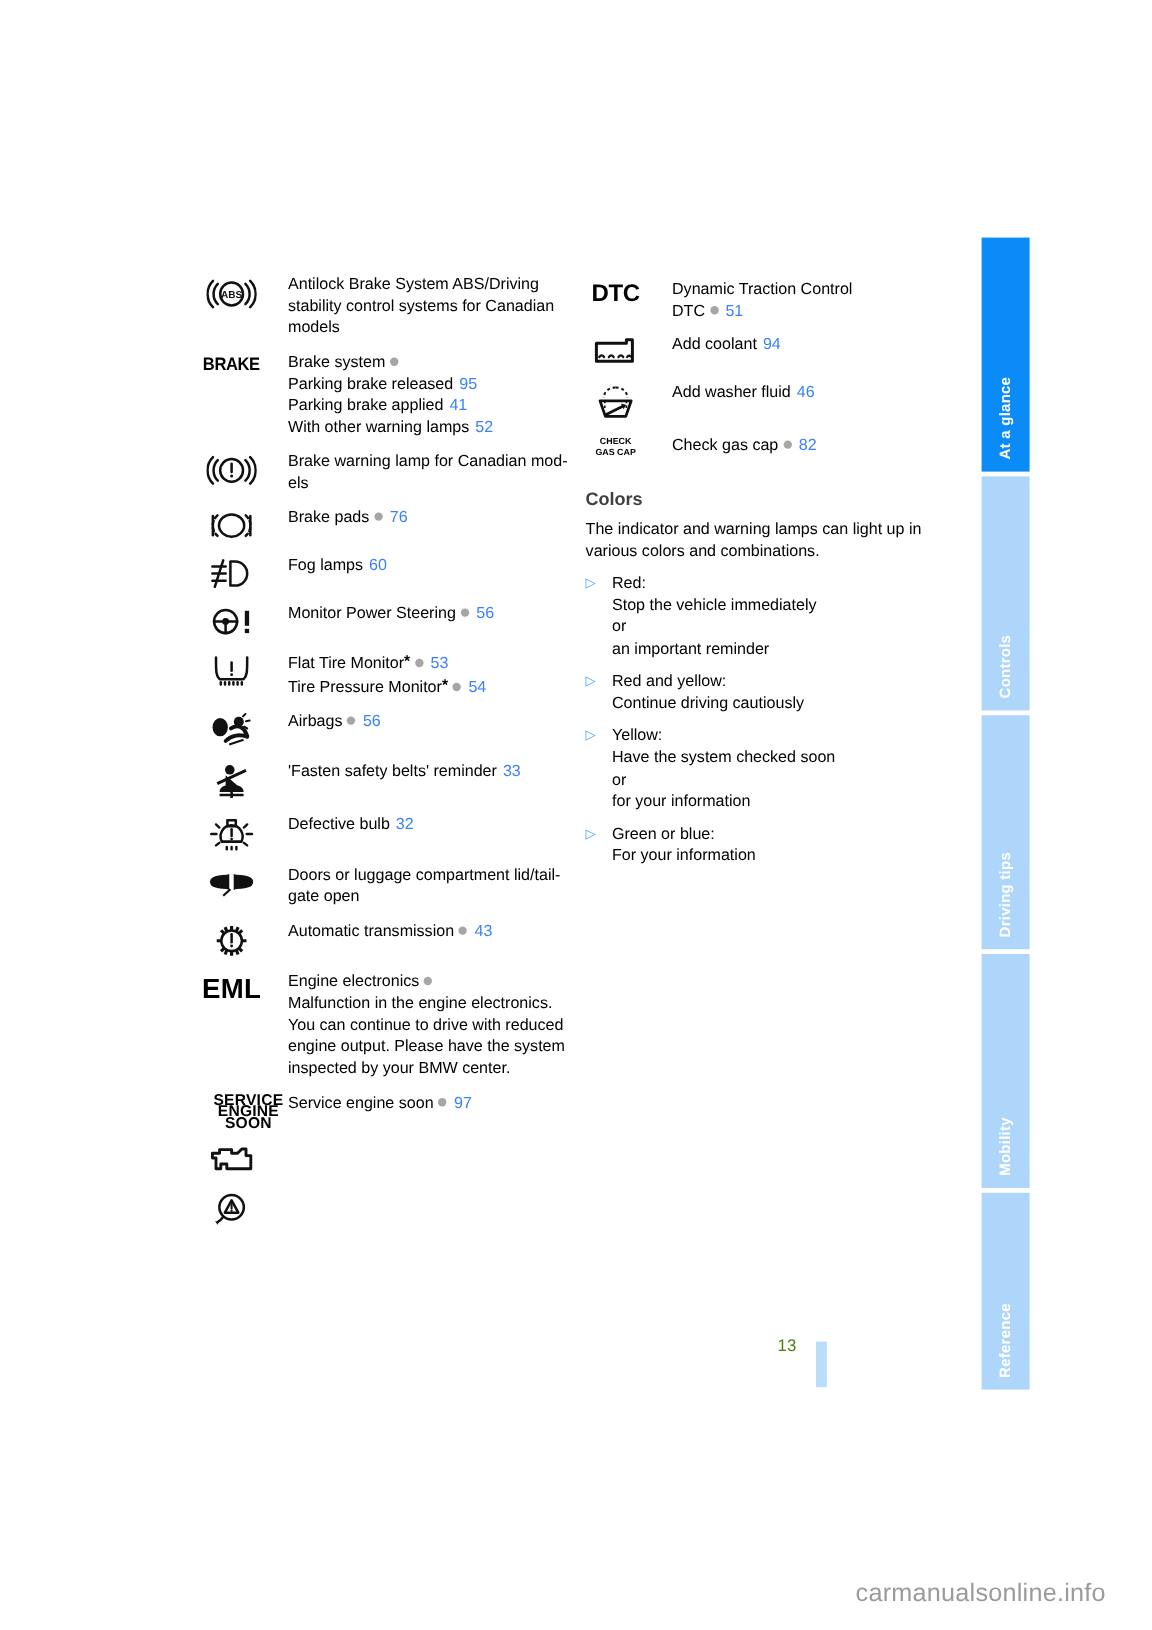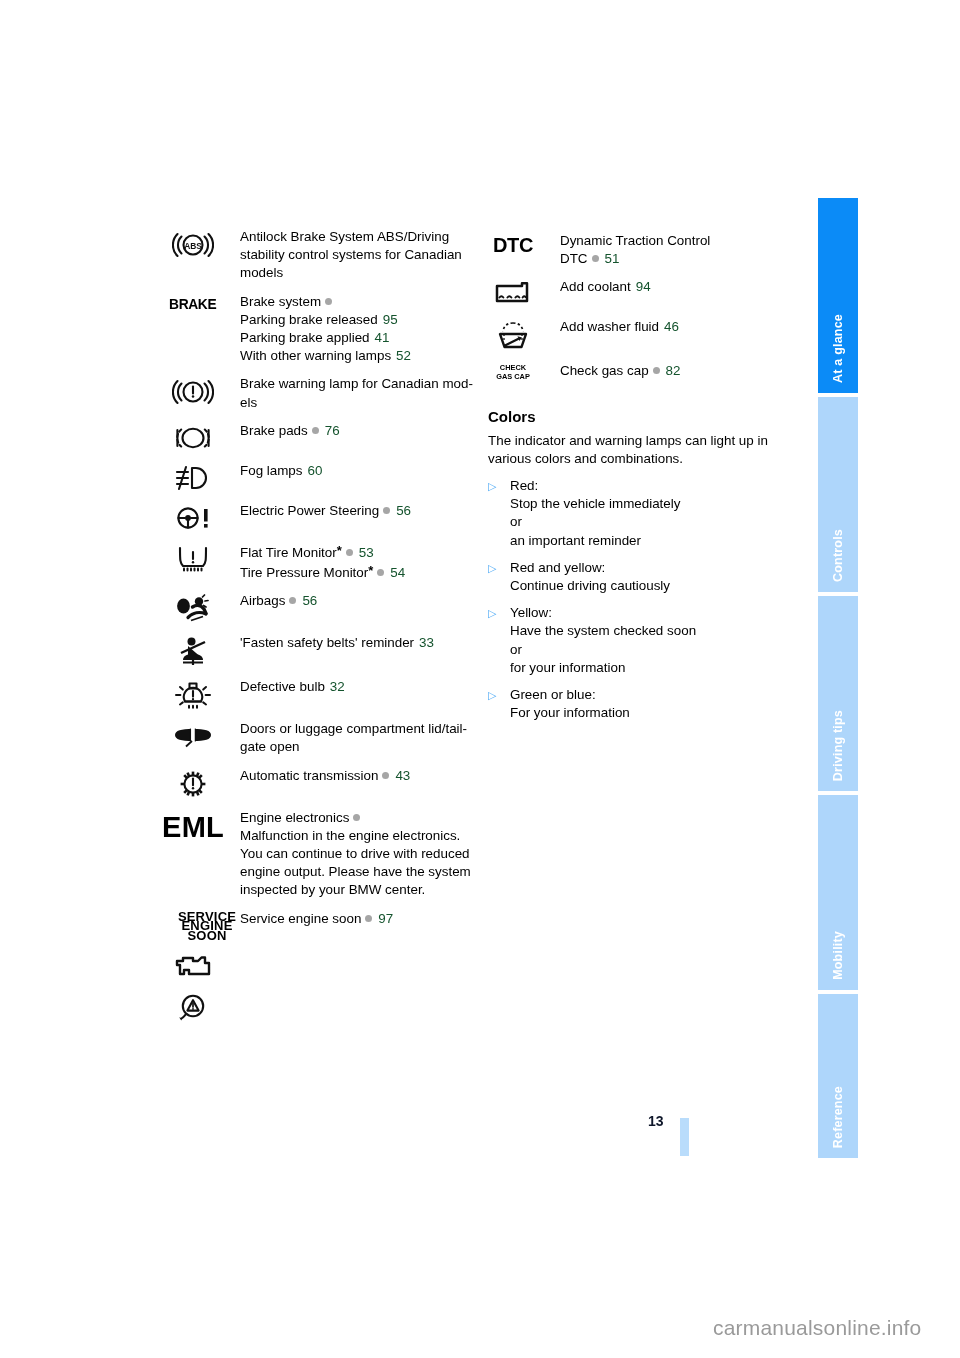--- a/index.html
+++ b/index.html
@@ -85,21 +85,21 @@
   .sym svg { display: block; }
   .txt {
     flex: 1;
     font-size: 13.4px;
     line-height: 18.2px;
     padding-top: 0px;
     margin-left: 22px;
   }
   .txt .line { white-space: normal; }
   .pg {
-    color: #14532d;
+    color: #3b82f6;
     margin-left: 5px;
     text-align: center;
   }
   .dot {
     display: inline-block;
     width: 7px;
     height: 7px;
     border-radius: 50%;
     background: #a6a6a6;
     vertical-align: 1px;
@@ -116,21 +116,21 @@
   .glyph-brake {
     font-family: "Liberation Sans", sans-serif;
     font-weight: bold;
     font-size: 15px;
     letter-spacing: -0.4px;
     transform: scaleX(0.92);
   }
   .glyph-eml {
     font-family: "Liberation Sans", sans-serif;
     font-weight: bold;
-    font-size: 29px;
+    font-size: 23px;
     letter-spacing: 0.2px;
   }
   .glyph-dtc {
     font-family: "Liberation Sans", sans-serif;
     font-weight: bold;
     font-size: 20px;
     letter-spacing: -0.3px;
   }
   .glyph-ses {
     font-family: "Liberation Sans", sans-serif;
@@ -146,21 +146,21 @@
     font-weight: bold;
     font-size: 7.4px;
     line-height: 8.6px;
     text-align: center;
     letter-spacing: 0px;
   }
 
   
   #colors-section { margin-top: 26px; }
   .sec-heading {
-    color: #000000;
+    color: #404040;
     font-size: 15px;
     font-weight: bold;
     margin-bottom: 7px;
   }
   .sec-body {
     font-size: 13.4px;
     line-height: 18.2px;
     margin-bottom: 9px;
   }
   .bullet-row {
@@ -179,22 +179,22 @@
     font-size: 13.4px;
     line-height: 18.2px;
   }
 
   
   #page-num {
     position: absolute;
     left: 648px;
     top: 1113px;
     font-size: 14px;
-    font-weight: bold;
-    color: #0f172a;
+    font-weight: normal;
+    color: #4d7c0f;
   }
   #page-num-bar {
     position: absolute;
     left: 680px;
     top: 1118px;
     width: 9px;
     height: 38px;
     background: #b9dcfb;
   }
   #watermark {
@@ -313,21 +313,21 @@
       <circle cx="16" cy="14" r="9.6" stroke="#111" fill="none" stroke-width="2.1" stroke-linecap="round" stroke-linejoin="round"></circle>
       <circle cx="16" cy="14" r="2.9" fill="#111" stroke="none"></circle>
       <line x1="6.4" y1="14" x2="13.1" y2="14" stroke="#111" fill="none" stroke-width="2.1" stroke-linecap="round" stroke-linejoin="round"></line>
       <line x1="18.9" y1="14" x2="25.6" y2="14" stroke="#111" fill="none" stroke-width="2.1" stroke-linecap="round" stroke-linejoin="round"></line>
       <line x1="16" y1="16.9" x2="16" y2="23.6" stroke="#111" fill="none" stroke-width="2.1" stroke-linecap="round" stroke-linejoin="round"></line>
       <rect x="32" y="5" width="3.6" height="12.5" fill="#111"></rect>
       <rect x="32" y="20" width="3.6" height="3.6" fill="#111"></rect>
     </svg>
         </div>
         <div class="txt">
-          <div><span class="line"><span>Electric Power Steering</span><span class="dot"></span><span class="pg">56</span></span></div>
+          <div><span class="line"><span>Monitor Power Steering</span><span class="dot"></span><span class="pg">56</span></span></div>
         </div>
       </div>
       <div class="row">
         <div class="sym">
           <svg width="42" height="28" viewBox="0 0 42 28">
       <path d="M8 4 C8 16 8 19 11 22 L31 22 C34 19 34 16 34 4" stroke="#111" fill="none" stroke-width="2.1" stroke-linecap="round" stroke-linejoin="round"></path>
       <line x1="21" y1="8" x2="21" y2="15" stroke="#111" fill="none" stroke-width="2.1" stroke-linecap="round" stroke-linejoin="round"></line>
       <circle cx="21" cy="18.2" r="1.2" fill="#111" stroke="none"></circle>
       <g stroke="#111" stroke-width="2" stroke-linecap="round">
         <line x1="12" y1="24.6" x2="12" y2="26.4"></line>

